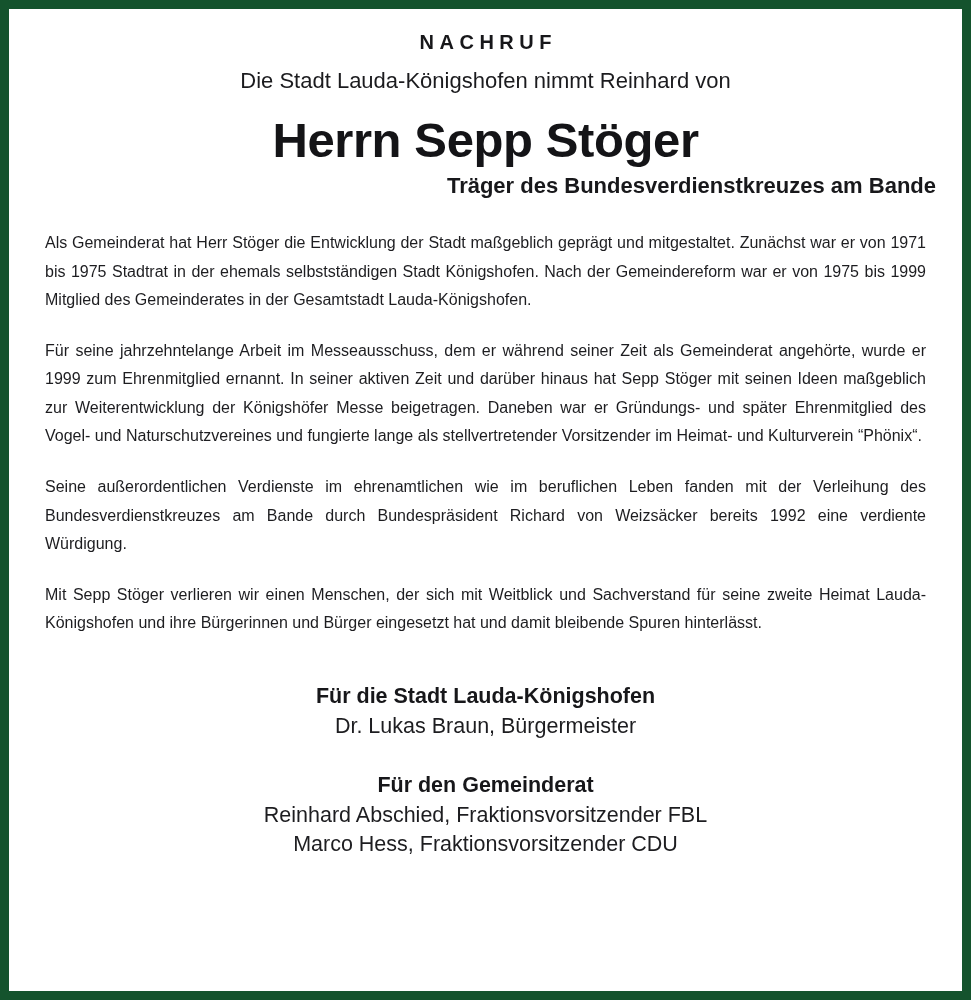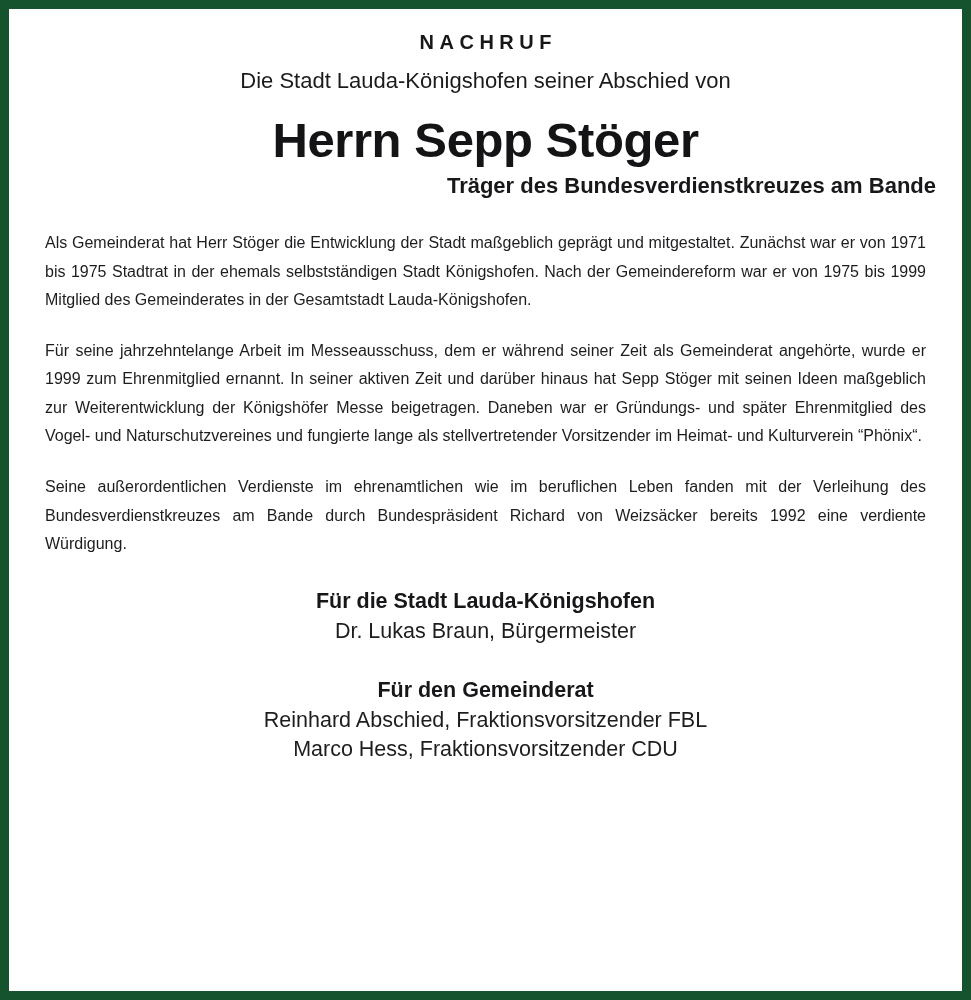--- a/index.html
+++ b/index.html
@@ -81,21 +81,21 @@
     font-size: 16px;
     line-height: 28.6px;
     color: #1d1d20;
     margin: 0 0 22px 0;
     hyphens: none;
   }
   .body-par:last-child { margin-bottom: 0; }
 
   
   .sign-block {
-    margin-top: 30px;
+    margin-top: 46px;
     text-align: center;
   }
   .sign-block + .sign-block {
     margin-top: 32px;
   }
 
   .sign-heading {
     font-size: 21.5px;
     font-weight: 700;
     color: #17171a;
@@ -111,30 +111,31 @@
   }
 </style>
 </head>
 <body>
 
 <div class="notice-frame">
   <div class="notice-page">
 
     <div class="kicker">NACHRUF</div>
 
-    <div class="lead-line">Die Stadt Lauda-Königshofen seiner Abschied von</div>
+    <div class="lead-line">Die Stadt Lauda-Königshofen nimmt Reinhard von</div>
 
     <h1 class="honoree-name">Herrn Sepp Stöger</h1>
 
     <div class="honoree-title">Träger des Bundesverdienstkreuzes am Bande</div>
 
     <div class="body-copy">
       <p class="body-par">Als Gemeinderat hat Herr Stöger die Entwicklung der Stadt maßgeblich geprägt und mitgestaltet. Zunächst war er von 1971 bis 1975 Stadtrat in der ehemals selbstständigen Stadt Königshofen. Nach der Gemeindereform war er von 1975 bis 1999  Mitglied des Gemeinderates in der Gesamtstadt Lauda-Königshofen.</p>
       <p class="body-par">Für seine jahrzehntelange Arbeit im Messeausschuss, dem er während seiner Zeit als Gemeinderat angehörte, wurde er 1999 zum Ehrenmitglied ernannt. In seiner aktiven Zeit und darüber hinaus hat Sepp Stöger mit seinen Ideen maßgeblich zur Weiterentwicklung der Königshöfer Messe beigetragen. Daneben war er Gründungs- und später Ehrenmitglied des Vogel- und Naturschutzvereines und fungierte lange als stellvertretender Vorsitzender im Heimat- und Kulturverein “Phönix“.</p>
       <p class="body-par">Seine außerordentlichen Verdienste im ehrenamtlichen wie im beruflichen Leben fanden mit der Verleihung des Bundesverdienstkreuzes am Bande durch Bundespräsident Richard von Weizsäcker bereits 1992 eine verdiente Würdigung.</p>
+      <p class="body-par">Mit Sepp Stöger verlieren wir einen Menschen, der sich mit Weitblick und Sachverstand für seine zweite Heimat Lauda-Königshofen und ihre Bürgerinnen und Bürger eingesetzt hat und damit bleibende Spuren hinterlässt.</p>
     </div>
 
     <div class="sign-block">
       <p class="sign-heading">Für die Stadt Lauda-Königshofen</p>
       <p class="sign-line">Dr. Lukas Braun, Bürgermeister</p>
     </div>
 
     <div class="sign-block">
       <p class="sign-heading">Für den Gemeinderat</p>
       <p class="sign-line">Reinhard Abschied, Fraktionsvorsitzender FBL</p>

